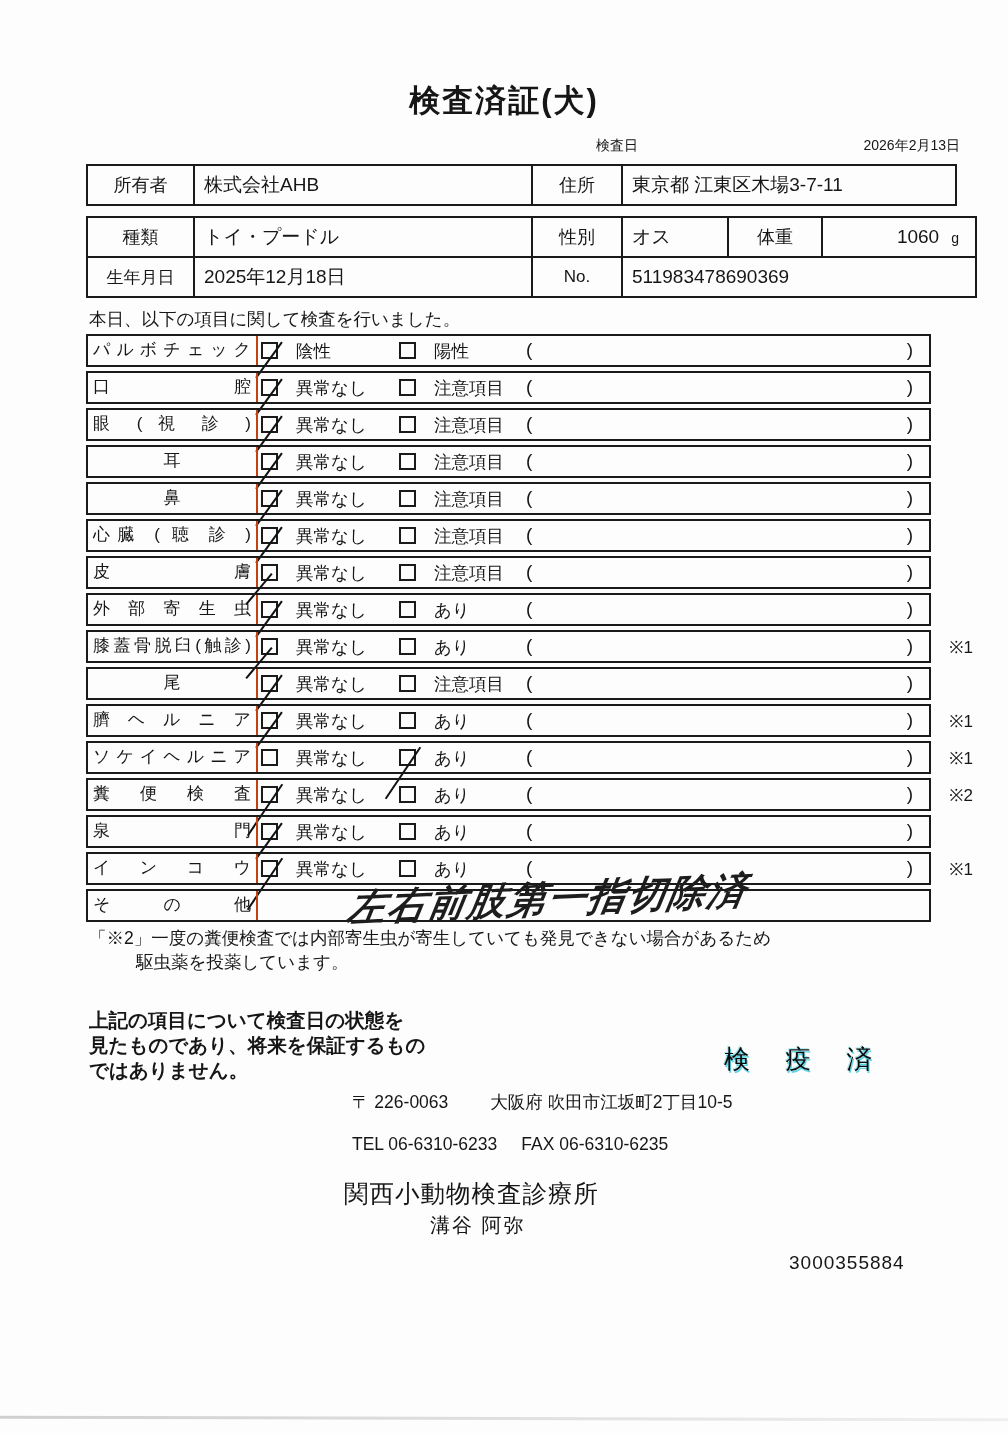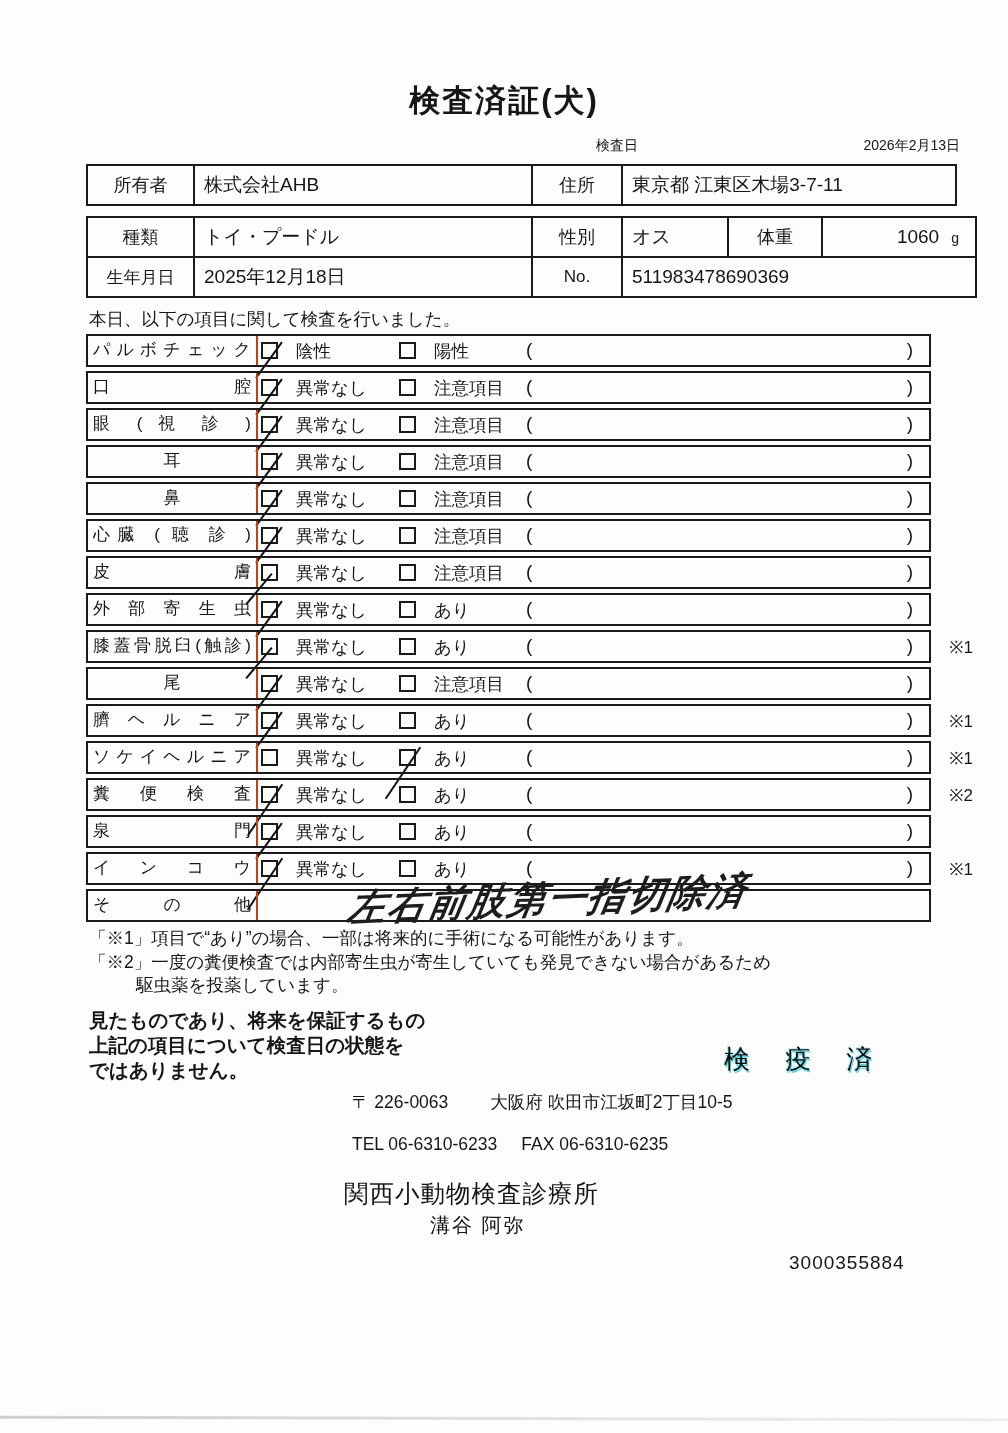--- a/index.html
+++ b/index.html
@@ -348,28 +348,27 @@
   <div class="row">
     <div class="lbl">その他</div>
     <div class="opts">
       <span class="hand">左右前肢第一指切除済</span>
     </div>
   </div>
 
 </div>
 
 <div class="abs notes">
-  <div>「※1」項目で“あり”の場合、一部は将来的に手術になる可能性があります。</div>
   <div>「※2」一度の糞便検査では内部寄生虫が寄生していても発見できない場合があるため</div>
   <div class="indent">駆虫薬を投薬しています。</div>
 </div>
 
 <div class="abs disclaimer">
+  <div>上記の項目について検査日の状態を</div>
   <div>見たものであり、将来を保証するもの</div>
-  <div>上記の項目について検査日の状態を</div>
   <div>ではありません。</div>
 </div>
 
 <div class="abs stamp">検 疫 済</div>
 
 <div class="abs postal-row">
   <span>〒 226-0063</span>
   <span>大阪府 吹田市江坂町2丁目10-5</span>
 </div>
 

